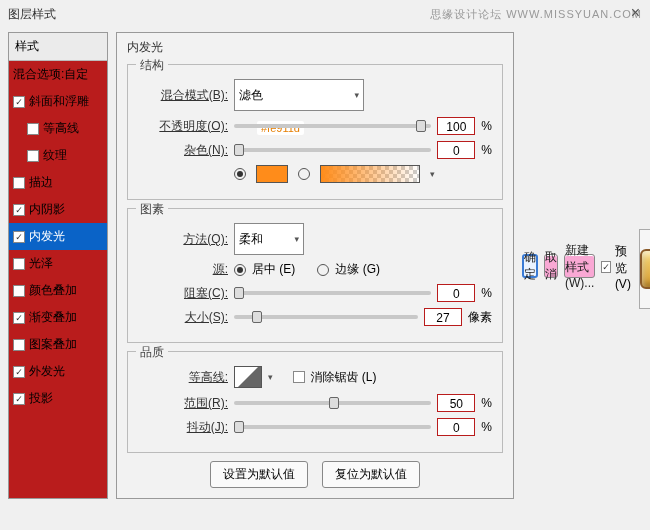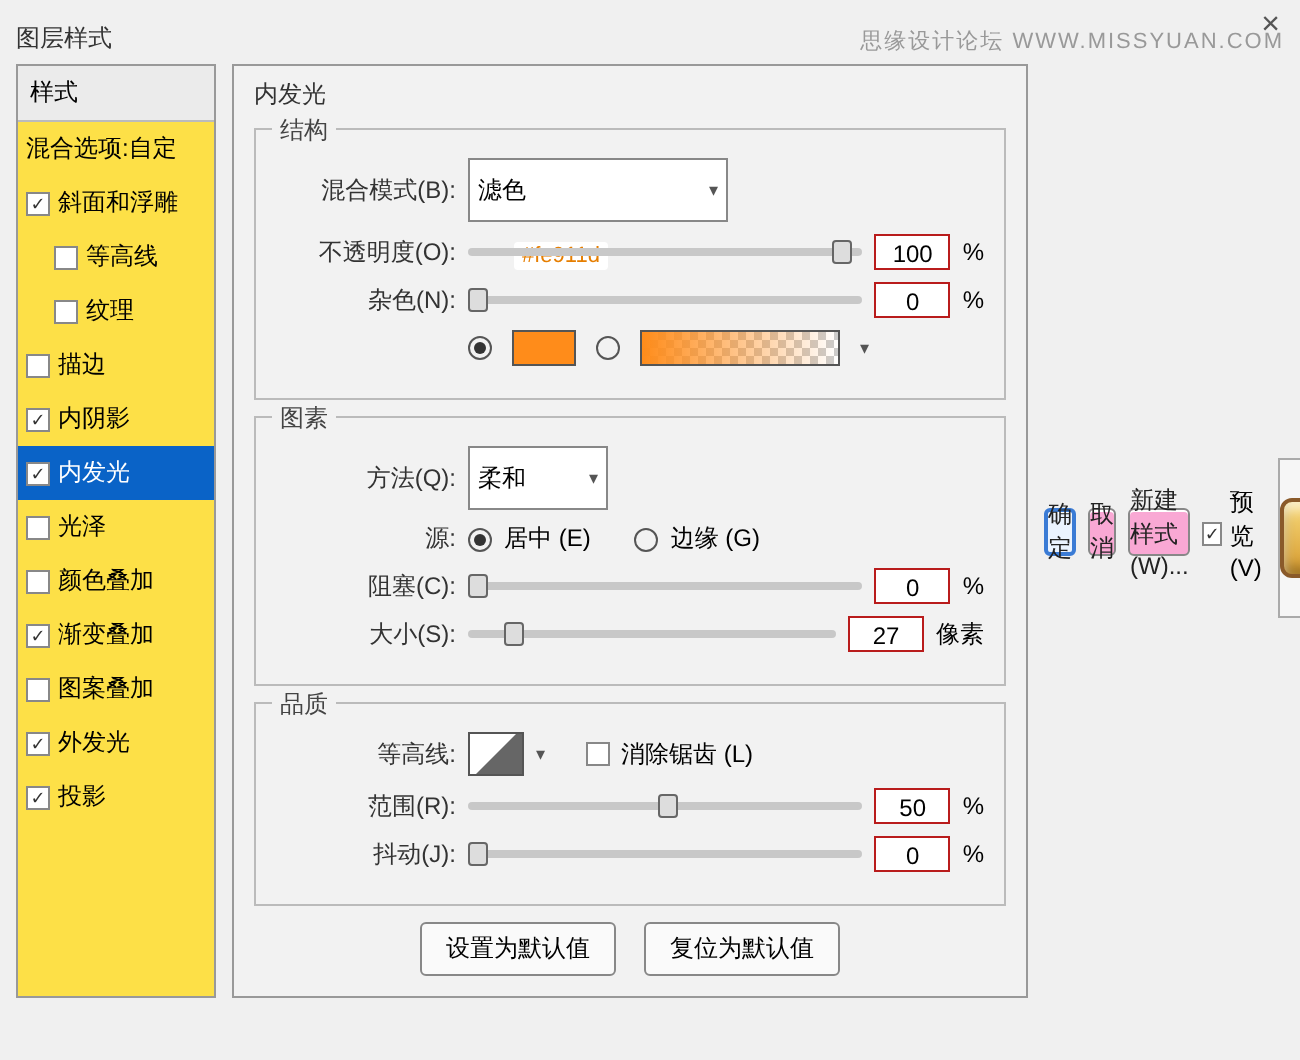--- a/index.html
+++ b/index.html
@@ -1,36 +1,36 @@
 <!DOCTYPE html>
 <html><head>
 <meta charset="utf-8">
 <style>
 * { box-sizing: border-box; font-family: "Microsoft YaHei", sans-serif; font-size: 12px; }
 body { margin: 0; background: #f0f0f0; width: 650px; height: 530px; position: relative; }
-.titlebar { height: 28px; display: flex; align-items: flex-end; padding: 0 8px; justify-content: space-between; }
+.titlebar { height: 28px; display: flex; align-items: center; padding: 0 8px; justify-content: space-between; }
 .title { color: #333; }
 .watermark { color: #999; font-size: 11px; letter-spacing: 1px; }
 .closex { position: absolute; right: 10px; top: 4px; font-size: 16px; color: #555; }
 .content { display: flex; padding: 4px 8px 8px 8px; gap: 8px; }
-.sidebar { width: 100px; border: 1px solid #999; background: #fde047; }
+.sidebar { width: 100px; border: 1px solid #999; background: #b91c1c; }
 .sidehead { padding: 5px 6px; border-bottom: 1px solid #bbb; background: #ebebeb; }
 .siderow { padding: 5px 4px; display: flex; align-items: center; gap: 4px; white-space: nowrap; }
 .siderow.indent { padding-left: 18px; }
 .siderow.sel { background: #0a63c7; color: #fff; }
 .cb { width: 12px; height: 12px; border: 1px solid #888; background: #fff; display: inline-flex; align-items: center; justify-content: center; font-size: 9px; color: #333; }
 .cb.chk::before { content: "✓"; }
 .mainpanel { flex: 1; border: 1px solid #999; background: #f2f2f2; padding: 6px 10px 10px 10px; position: relative; }
 .rightcol { width: 120px; display: flex; flex-direction: row; gap: 6px; align-items: center; }
 .btn { width: 112px; height: 24px; border: 1px solid #888; background: #f9a8d4; border-radius: 3px; display: flex; align-items: center; justify-content: center; color: #222; box-shadow: 0 1px 0 #fff inset; }
 .btn.primary { border: 2px solid #3a7bd5; background: #eaf3ff; }
 .fieldset { border: 1px solid #bbb; margin: 8px 0 6px 0; padding: 8px 10px 10px 10px; position: relative; }
 .legend { position: absolute; top: -8px; left: 8px; background: #f2f2f2; padding: 0 4px; color: #444; }
 .row { display: flex; align-items: center; gap: 6px; margin: 6px 0; }
-.lbl { width: 90px; text-align: right; color: #333; }
+.lbl { width: 90px; text-align: right; color: #333; text-decoration: underline; }
 .select { height: 32px; border: 1px solid #888; background: #fff; padding: 0 4px; display: inline-flex; align-items: center; justify-content: space-between; gap: 6px; }
 .select .arr { font-size: 9px; color: #555; }
 .slider { height: 4px; background: #c8c8c8; position: relative; flex: 1; border-radius: 2px; }
 .thumb { position: absolute; top: -4px; width: 10px; height: 12px; background: #ddd; border: 1px solid #666; border-radius: 2px; }
 .numbox { width: 38px; height: 18px; border: 1px solid #b91c1c; background: #fff; text-align: center; line-height: 18px; }
 .radio { width: 12px; height: 12px; border: 1px solid #555; border-radius: 50%; display: inline-flex; align-items: center; justify-content: center; }
 .radio.on::before { content: ""; width: 6px; height: 6px; background: #333; border-radius: 50%; }
 .swatch { width: 32px; height: 18px; border: 1px solid #555; background: #ff8c1a; }
 .grad { width: 100px; height: 18px; border: 1px solid #555; background: linear-gradient(to right, #ff8c1a, rgba(255,140,26,0)), repeating-conic-gradient(#ccc 0 25%, #fff 0 50%) 0/8px 8px; }
 .contour { width: 28px; height: 22px; border: 1px solid #555; background: linear-gradient(135deg, #fff 49%, #666 51%); }

